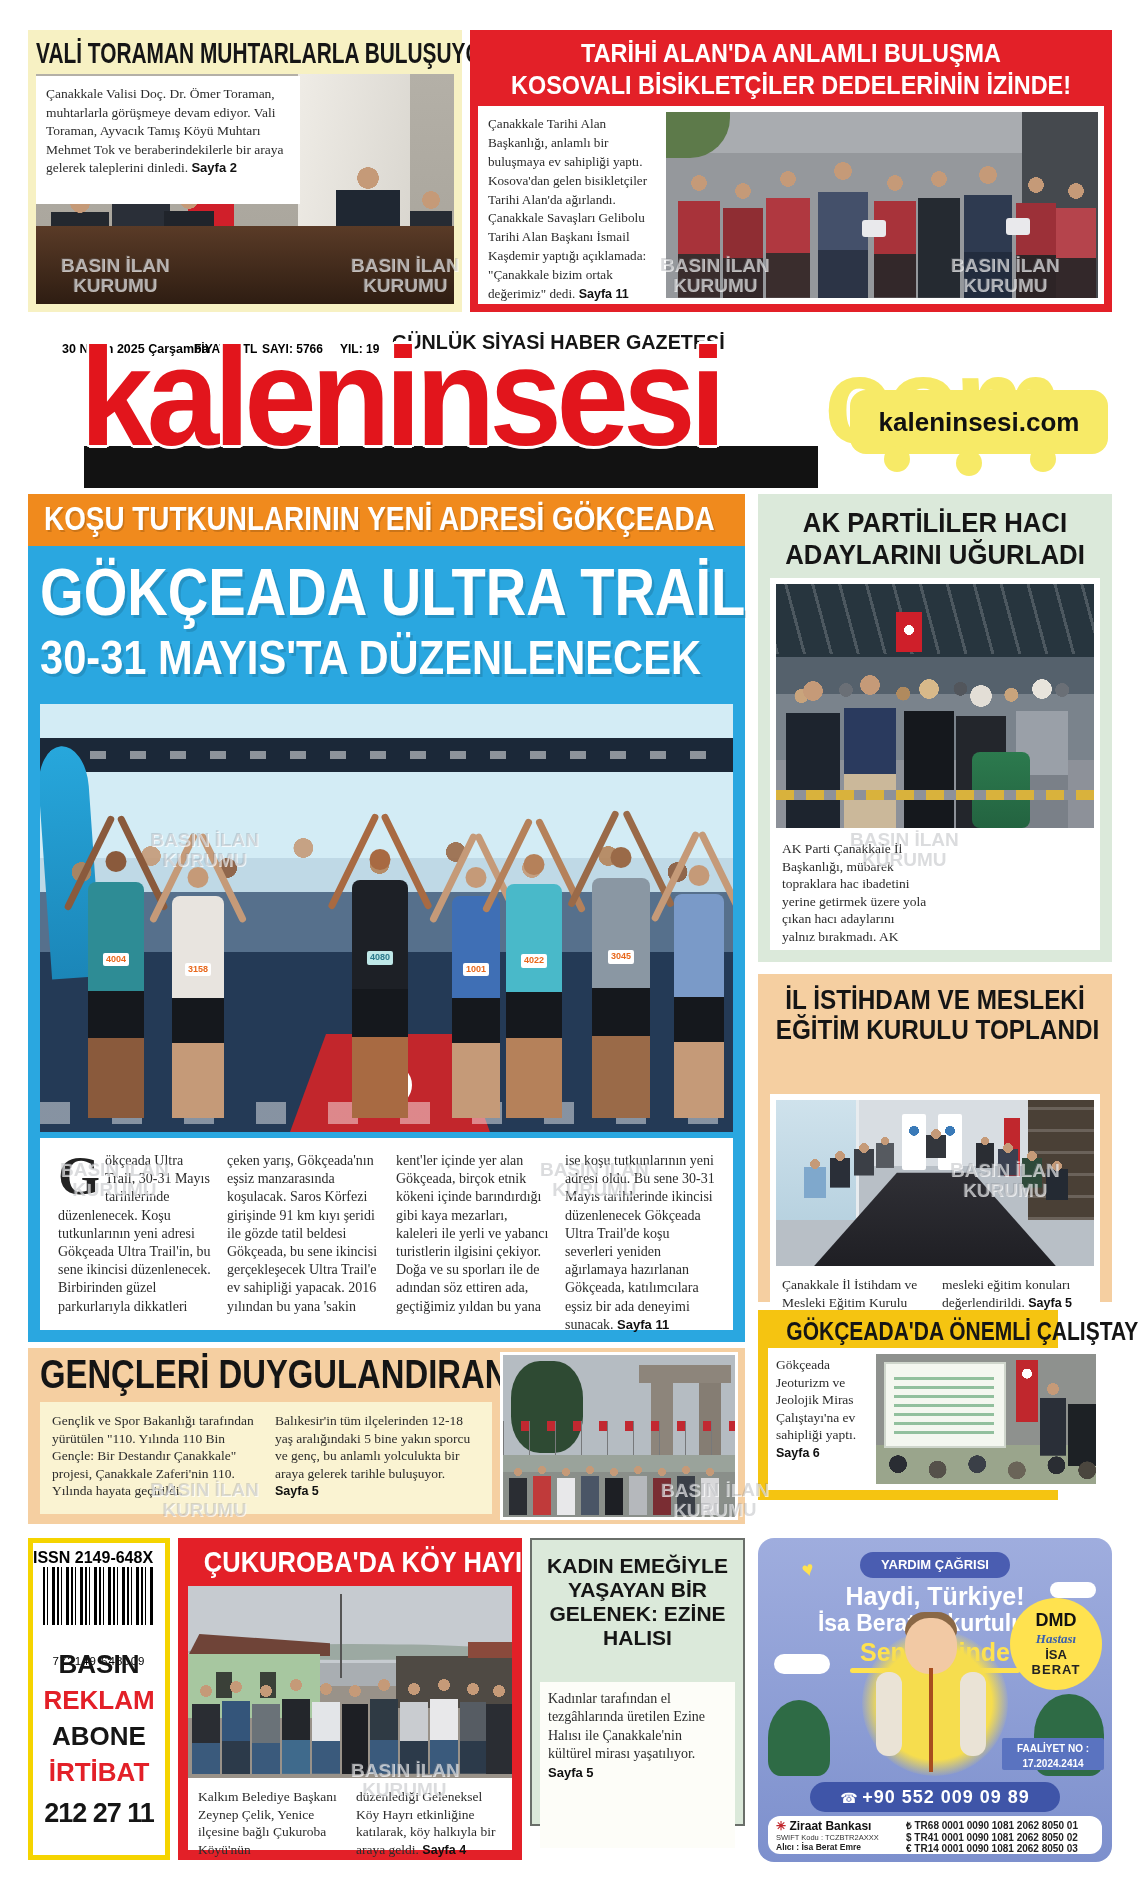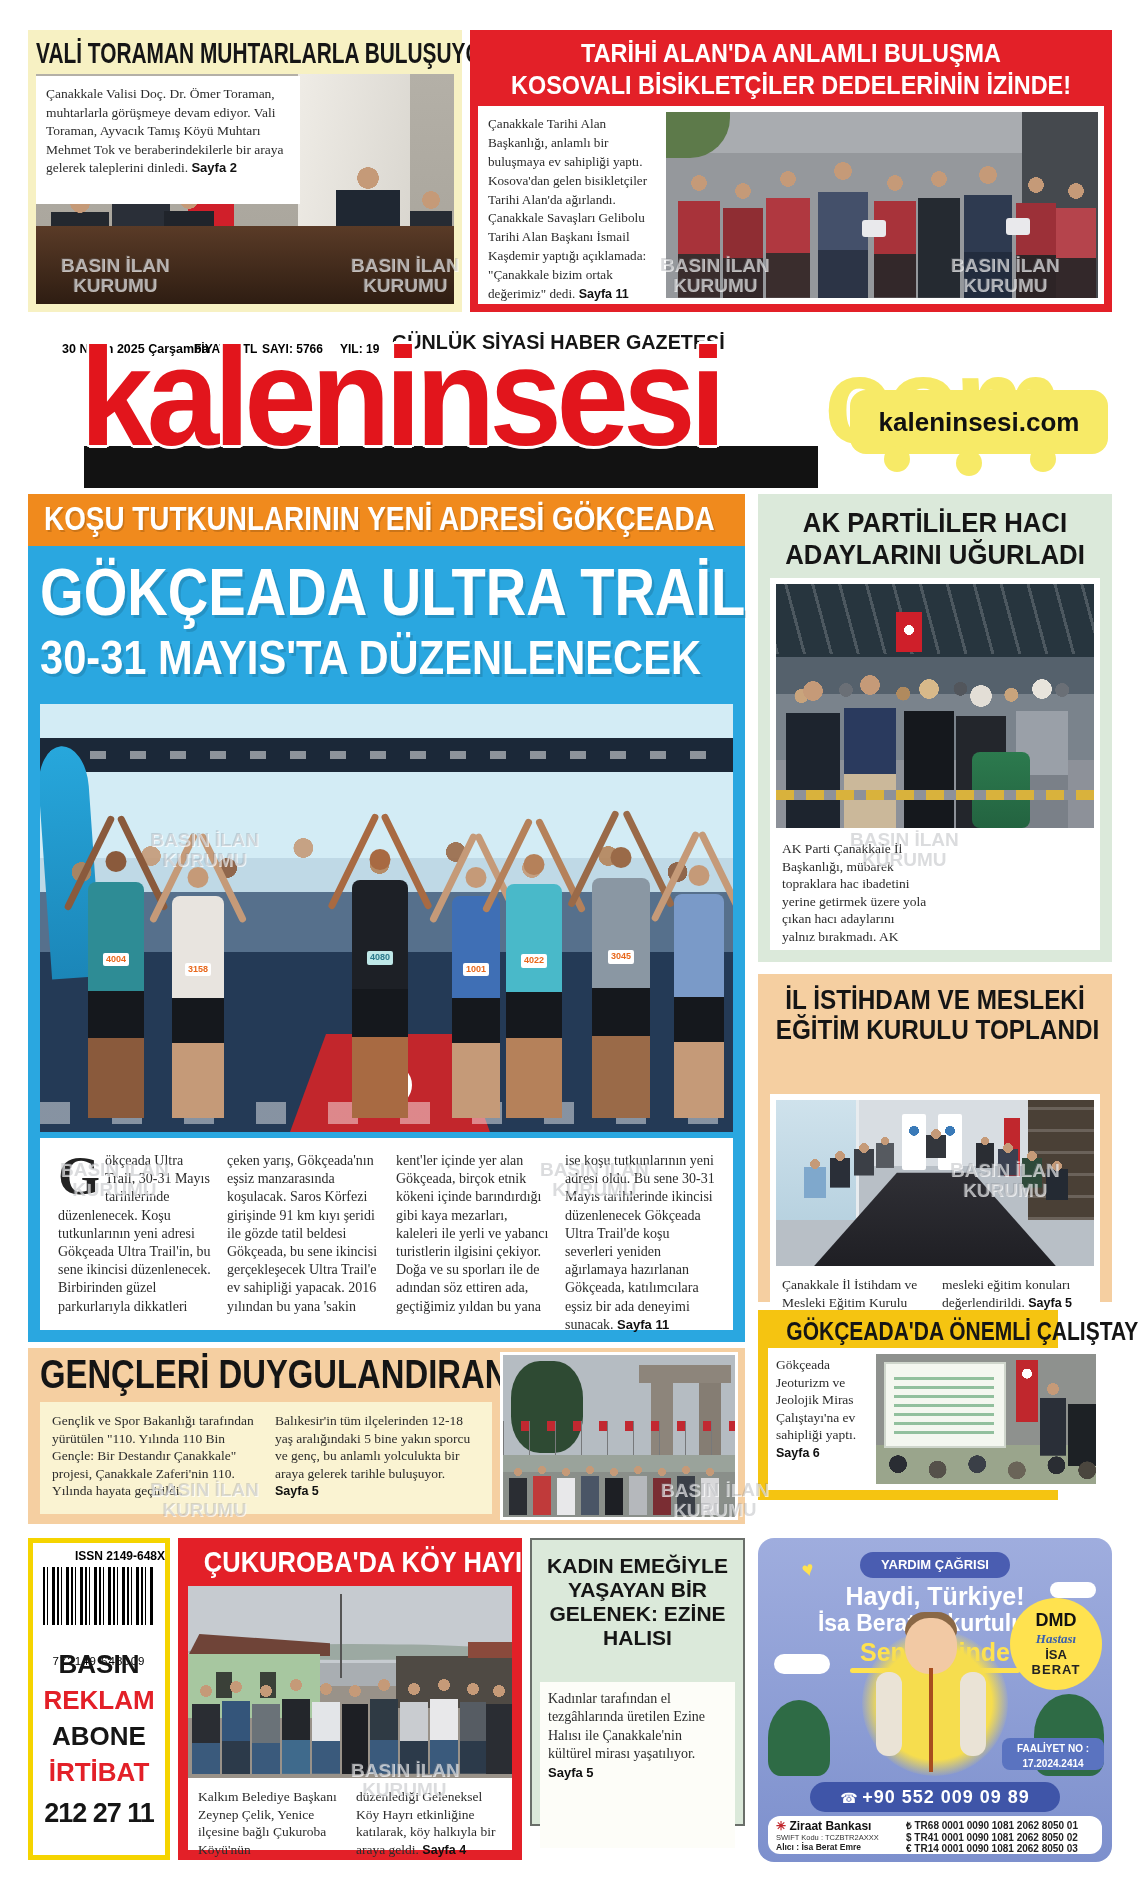--- a/index.html
+++ b/index.html
@@ -276,21 +276,21 @@
       <div class="fig" style="left:78px;top:110px;width:18px;height:50px;--c1:#4a5566;--hr:4px;--hy:5px;"></div>
       <div class="fig" style="left:102px;top:112px;width:18px;height:48px;--c1:#1d1f24;--hr:4px;--hy:5px;"></div>
       <div class="fig" style="left:126px;top:110px;width:18px;height:50px;--c1:#b5b8bc;--hr:4px;--hy:5px;"></div>
       <div class="fig" style="left:150px;top:112px;width:18px;height:48px;--c1:#7a2d33;--hr:4px;--hy:5px;"></div>
       <div class="fig" style="left:174px;top:110px;width:18px;height:50px;--c1:#3a3f47;--hr:4px;--hy:5px;"></div>
       <div class="fig" style="left:198px;top:112px;width:18px;height:48px;--c1:#d8d8da;--hr:4px;--hy:5px;"></div>
     </div>
   </div>
 
   <div class="abs" style="left:28px;top:1538px;width:142px;height:322px;background:#fff;border:5px solid #f5d400;box-sizing:border-box;">
-    <div class="abs" style="left:0;top:6px;width:132px;text-align:right;font-size:12px;font-weight:700;">ISSN 2149-648X</div>
+    <div class="abs" style="left:0;top:6px;width:132px;text-align:left;font-size:16px;font-weight:700;">ISSN 2149-648X</div>
     <div class="abs" style="left:10px;top:24px;width:112px;height:58px;background:repeating-linear-gradient(90deg,#000 0 2px,#fff 2px 4px,#000 4px 5px,#fff 5px 9px,#000 9px 12px,#fff 12px 14px);"></div>
     <div class="abs" style="left:0;top:84px;width:132px;text-align:center;font-size:11.5px;letter-spacing:1px;margin-top:28px;">772149  648009</div>
     <div class="abs hl" style="left:0;top:108px;width:132px;text-align:center;font-size:26px;">BASIN</div>
     <div class="abs hl" style="left:0;top:144px;width:132px;text-align:center;font-size:26px;color:#e32028;">REKLAM</div>
     <div class="abs hl" style="left:0;top:180px;width:132px;text-align:center;font-size:26px;">ABONE</div>
     <div class="abs hl" style="left:0;top:216px;width:132px;text-align:center;font-size:26px;color:#e32028;">İRTİBAT</div>
     <div class="abs hl" style="left:0;top:256px;width:132px;text-align:center;font-size:27px;letter-spacing:-1px;">212 27 11</div>
   </div>
 
   <div class="abs" style="left:178px;top:1538px;width:344px;height:322px;background:#e32028;">
@@ -347,21 +347,21 @@
     <div class="abs" style="left:147px;top:80px;width:52px;height:56px;background:#f2c9a4;border-radius:46%;"></div>
     <div class="abs" style="left:118px;top:134px;width:26px;height:84px;background:#eae3d6;border-radius:12px;"></div>
     <div class="abs" style="left:202px;top:134px;width:26px;height:84px;background:#eae3d6;border-radius:12px;"></div>
     <div class="abs" style="left:130px;top:130px;width:86px;height:104px;background:linear-gradient(#e8833a,#d9702c);border-radius:22px;background-image:linear-gradient(90deg,transparent 0 48%,#a84e1e 48% 52%,transparent 52%);"></div>
     <div class="abs" style="left:252px;top:60px;width:92px;height:92px;border-radius:50%;background:#ffe24f;text-align:center;">
       <div style="font-size:18px;font-weight:900;color:#111;margin-top:12px;">DMD</div>
       <div style="font-size:13px;font-style:italic;font-weight:700;color:#3a5fae;font-family:'Liberation Serif',serif;">Hastası</div>
       <div style="font-size:13px;font-weight:800;color:#222;">İSA</div>
       <div style="font-size:13px;font-weight:800;color:#222;letter-spacing:1px;">BERAT</div>
     </div>
-    <div class="abs" style="left:244px;top:200px;width:102px;height:32px;background:#5a73c0;border-radius:8px;text-align:center;color:#fff;font-weight:800;font-size:10px;line-height:1.5;padding-top:3px;box-sizing:border-box;">
+    <div class="abs" style="left:244px;top:200px;width:102px;height:32px;background:#5a73c0;border-radius:2px;text-align:center;color:#fff;font-weight:800;font-size:10px;line-height:1.5;padding-top:3px;box-sizing:border-box;">
       <span>FAALİYET NO :</span><br><span>17.2024.2414</span>
     </div>
     <div class="abs" style="left:52px;top:244px;width:250px;height:30px;background:#3f55a8;border-radius:15px;color:#fff;text-align:center;line-height:30px;">
       <span style="font-size:14px;">☎</span>
       <span style="font-size:18px;font-weight:800;letter-spacing:1px;">+90 552 009 09 89</span>
     </div>
     <div class="abs" style="left:10px;top:278px;width:334px;height:38px;background:#fff;border-radius:12px;">
       <div class="abs" style="left:8px;top:3px;width:126px;">
         <div style="font-size:12px;font-weight:800;color:#111;"><span style="color:#c0272d;">✳</span> <span>Ziraat Bankası</span></div>
         <div style="font-size:7.5px;color:#333;">SWIFT Kodu : TCZBTR2AXXX</div>

